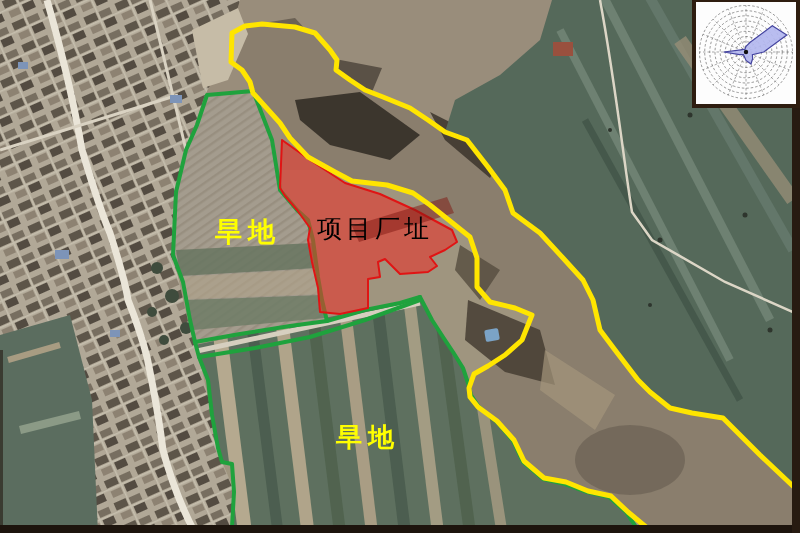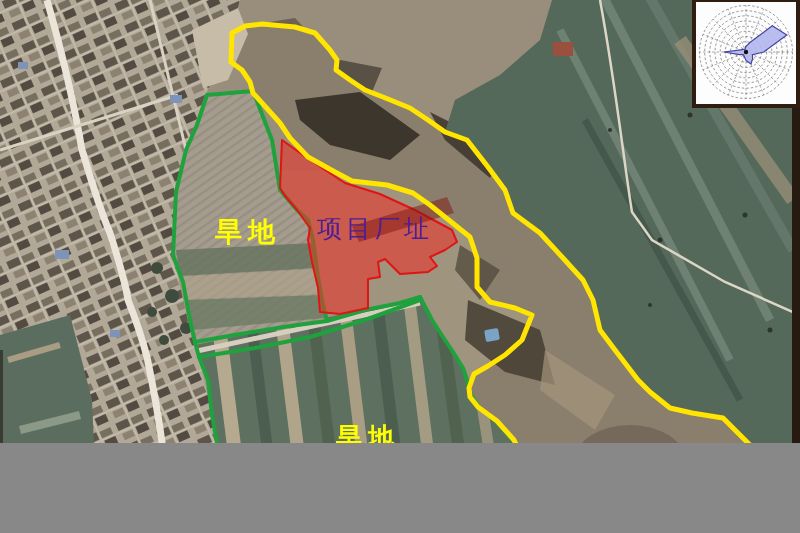--- a/index.html
+++ b/index.html
@@ -1,21 +1,21 @@
 <!DOCTYPE html>
 <html><head>
 <meta charset="utf-8">
 <style>
   html,body{margin:0;padding:0;background:#888;}
-  #stage{position:relative;width:800px;height:443px;overflow:hidden;background:#9f957f;
+  #stage{position:relative;width:800px;height:533px;overflow:hidden;background:#9f957f;
          font-family:"DejaVu Sans",sans-serif;}
   #stage svg{position:absolute;left:0;top:0;}
   .lbl{position:absolute;white-space:nowrap;pointer-events:none;}
   .lbl-yellow{font-family:"DejaVu Sans",sans-serif;font-weight:700;color:#ffff00;}
-  .lbl-black{font-family:"DejaVu Serif",serif;font-weight:400;color:#4c1d95;}
+  .lbl-black{font-family:"DejaVu Serif",serif;font-weight:400;color:#000000;}
   .rose-ring{fill:none;stroke:#555;stroke-width:.6;stroke-dasharray:2.5 2;}
   .rose-radial{stroke:#555;stroke-width:.5;stroke-dasharray:2.5 2;}
 </style>
 </head>
 <body>
 
 <div id="stage">
 
 <svg width="800" height="533" viewBox="0 0 800 533">
   <defs>

